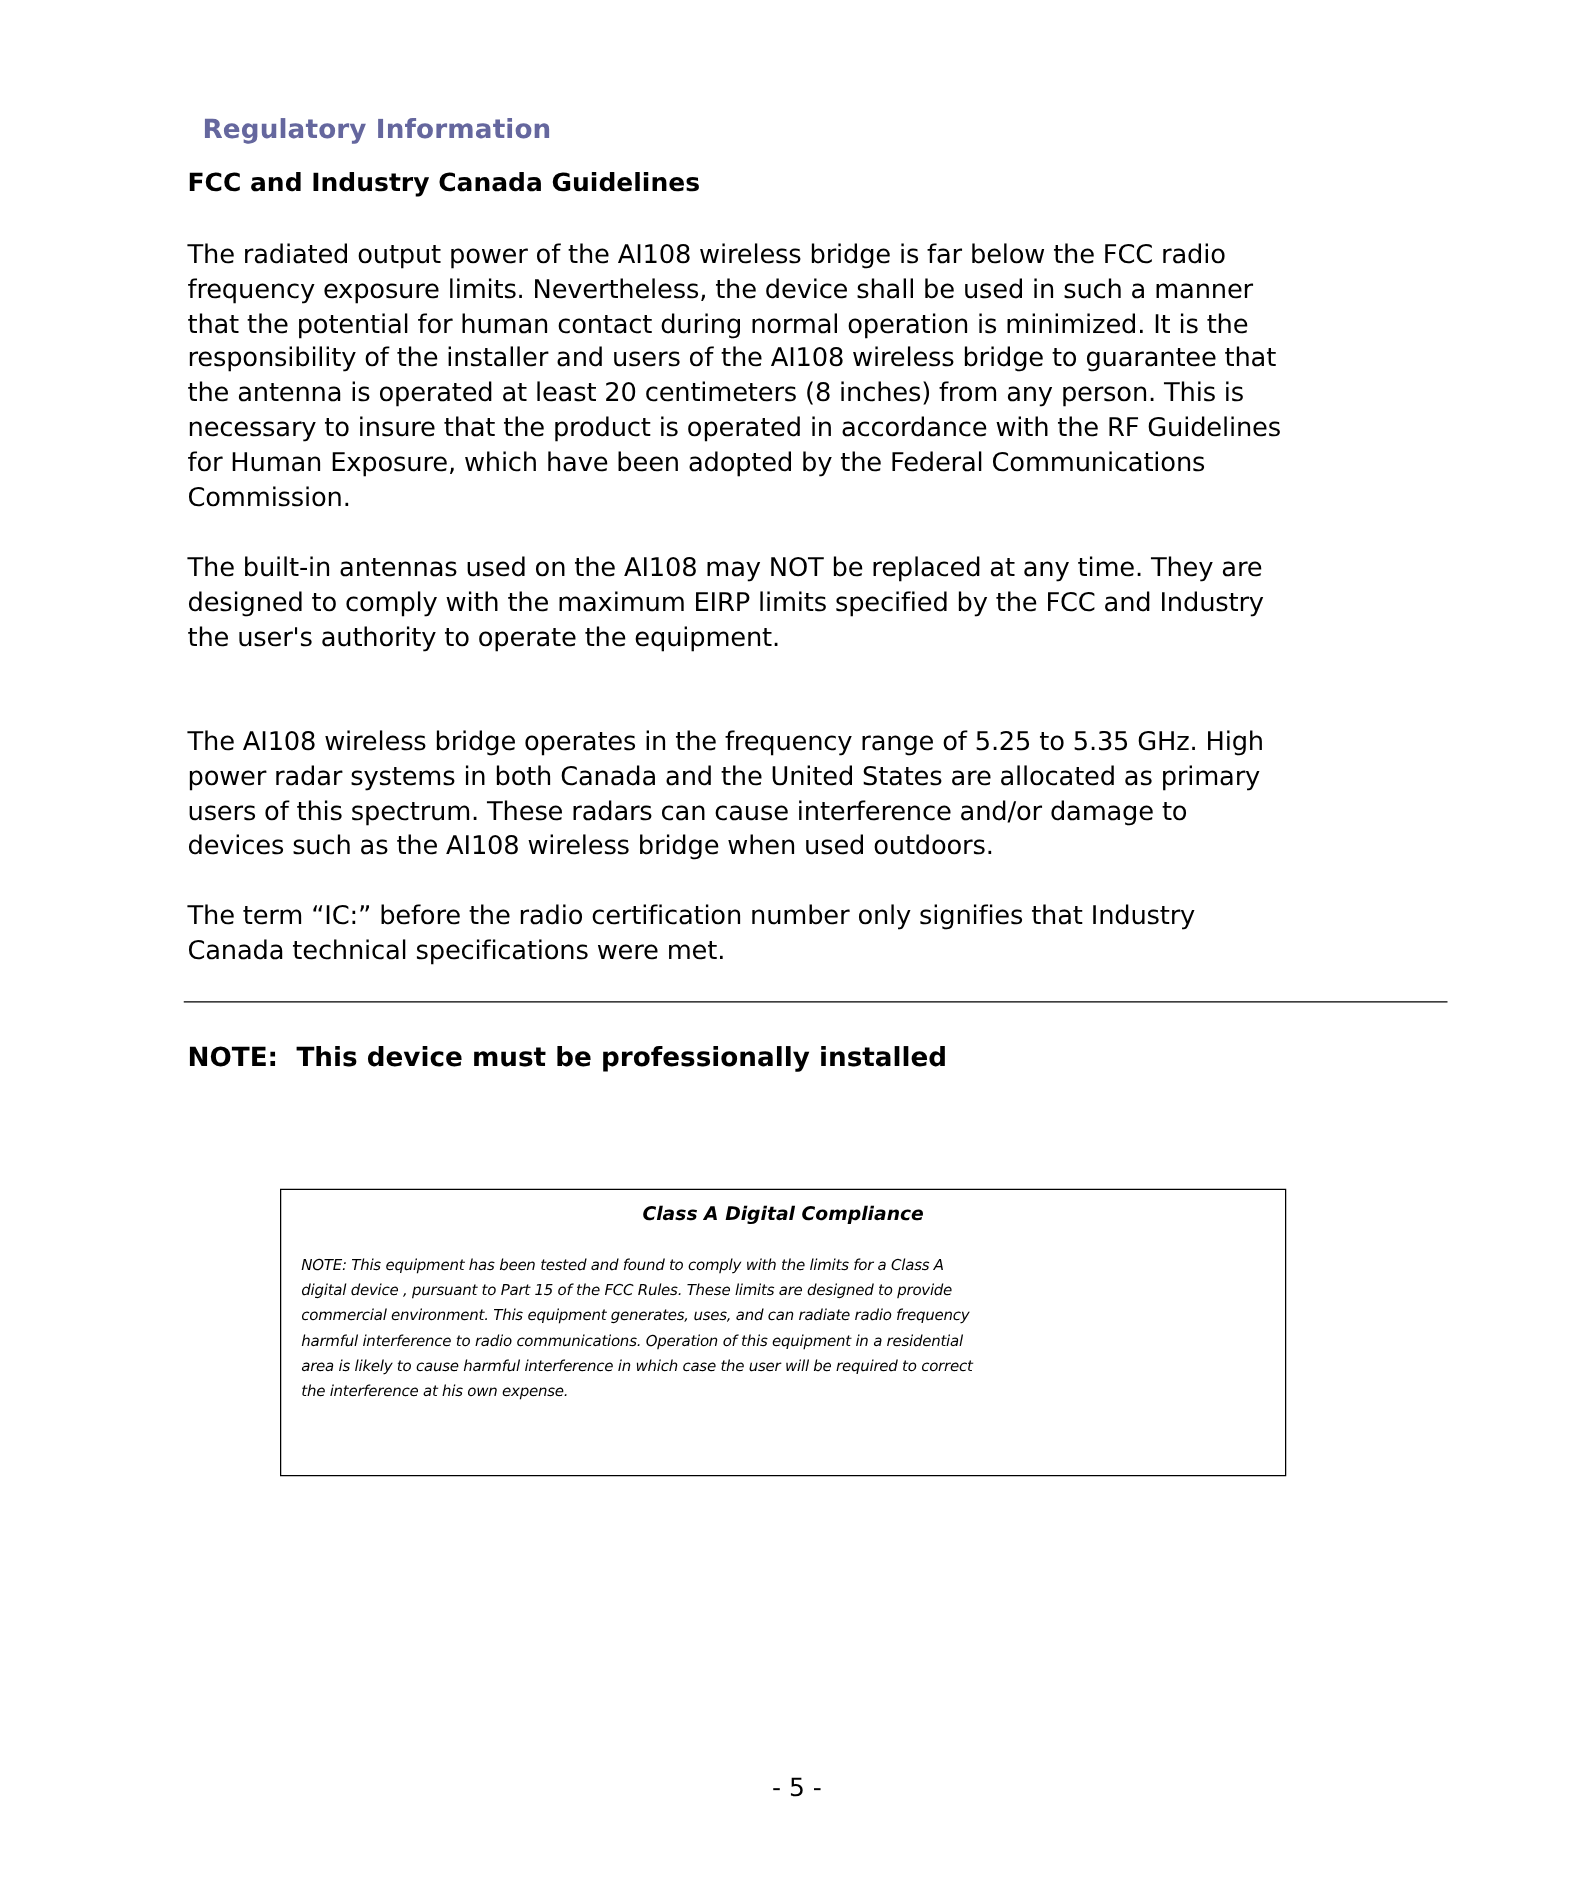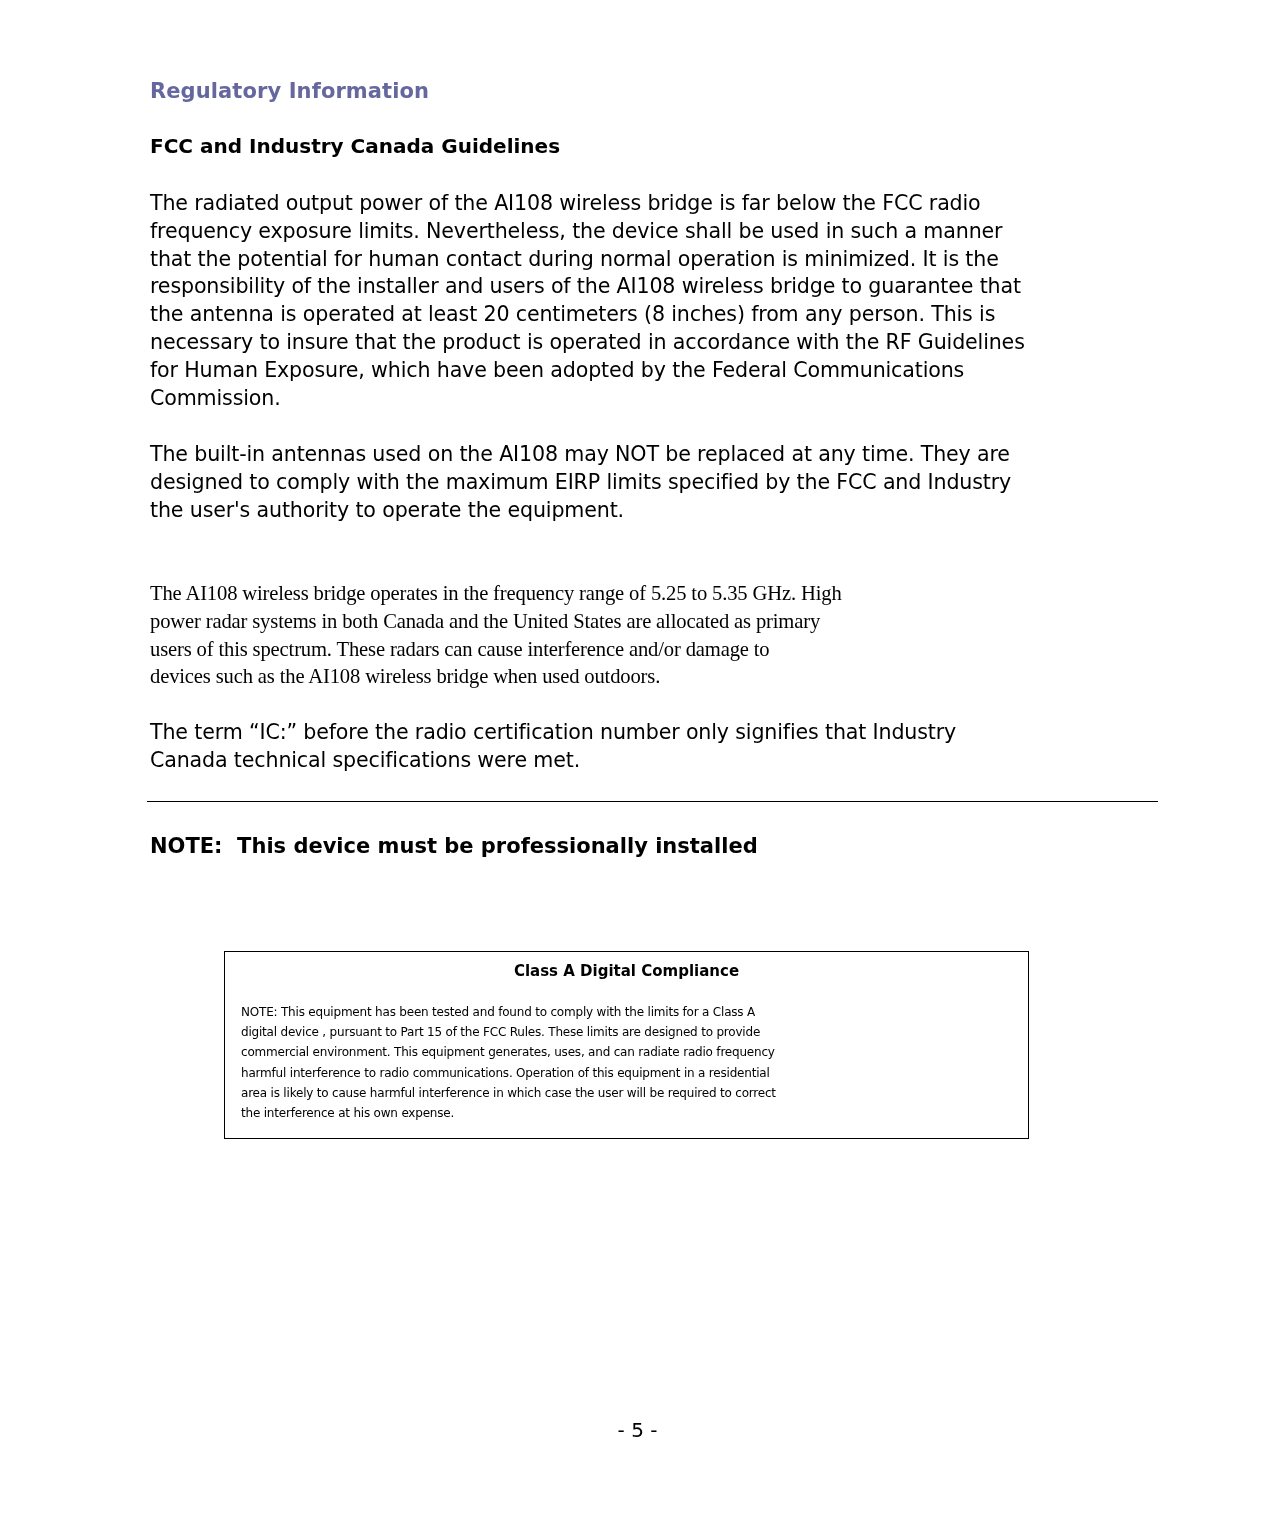--- a/index.html
+++ b/index.html
@@ -1,27 +1,27 @@
 <!DOCTYPE html>
 <html><head>
 <meta charset="utf-8">
 <style>
   html, body { margin: 0; padding: 0; background: #ffffff; }
   body { width: 1275px; height: 1519px; position: relative; overflow: hidden;
          font-family: "DejaVu Sans", sans-serif; color: #000; }
-  .section-title { position: absolute; left: 150px; top: 79px; font-size: 21px; font-weight: bold; color: #65679e; margin: 0; letter-spacing: 0.1px; }
+  .section-title { position: absolute; left: 150px; top: 79px; font-size: 21px; font-weight: bold; color: #65679e; margin: 12px; letter-spacing: 0.1px; }
   .sub-title { position: absolute; left: 150px; top: 134px; font-size: 20px; font-weight: bold; margin: 0; }
   .para { position: absolute; left: 150px; width: 1010px; font-size: 20.6px; line-height: 27.8px; margin: 0; letter-spacing: -0.15px; }
   #p1 { top: 190px; }
   #p2 { top: 441px; }
-  #p3 { top: 580px; font-family: Liberation Serif, serif; }
+  #p3 { top: 580px; }
   #p4 { top: 719px; }
   .rule { position: absolute; left: 147px; top: 801px; width: 1011px; height: 0; border-top: 1.5px solid #000; }
   .note { position: absolute; left: 150px; top: 834px; font-size: 21px; font-weight: bold; margin: 0; white-space: pre; }
-  .box { position: absolute; left: 224px; top: 951px; width: 805px; height: 188px; border: 1.5px solid #000; box-sizing: border-box; }
+  .box { position: absolute; left: 224px; top: 951px; width: 805px; height: 230px; border: 1.5px solid #000; box-sizing: border-box; font-style: italic; }
   .box-title { position: absolute; left: 0; right: 0; top: 10px; text-align: center; font-size: 15px; font-weight: bold; margin: 0; }
   .box-text { position: absolute; left: 16px; top: 50px; width: 780px; font-size: 12px; line-height: 20.2px; margin: 0; letter-spacing: -0.2px; }
   .page-num { position: absolute; left: 0; right: 0; top: 1418px; text-align: center; font-size: 20px; margin: 0; white-space: pre; }
   .para span, .box-text span { display: block; white-space: nowrap; }
 </style>
 </head>
 <body>
 
 <h1 class="section-title">Regulatory Information</h1>
 <h2 class="sub-title">FCC and Industry Canada Guidelines</h2>

